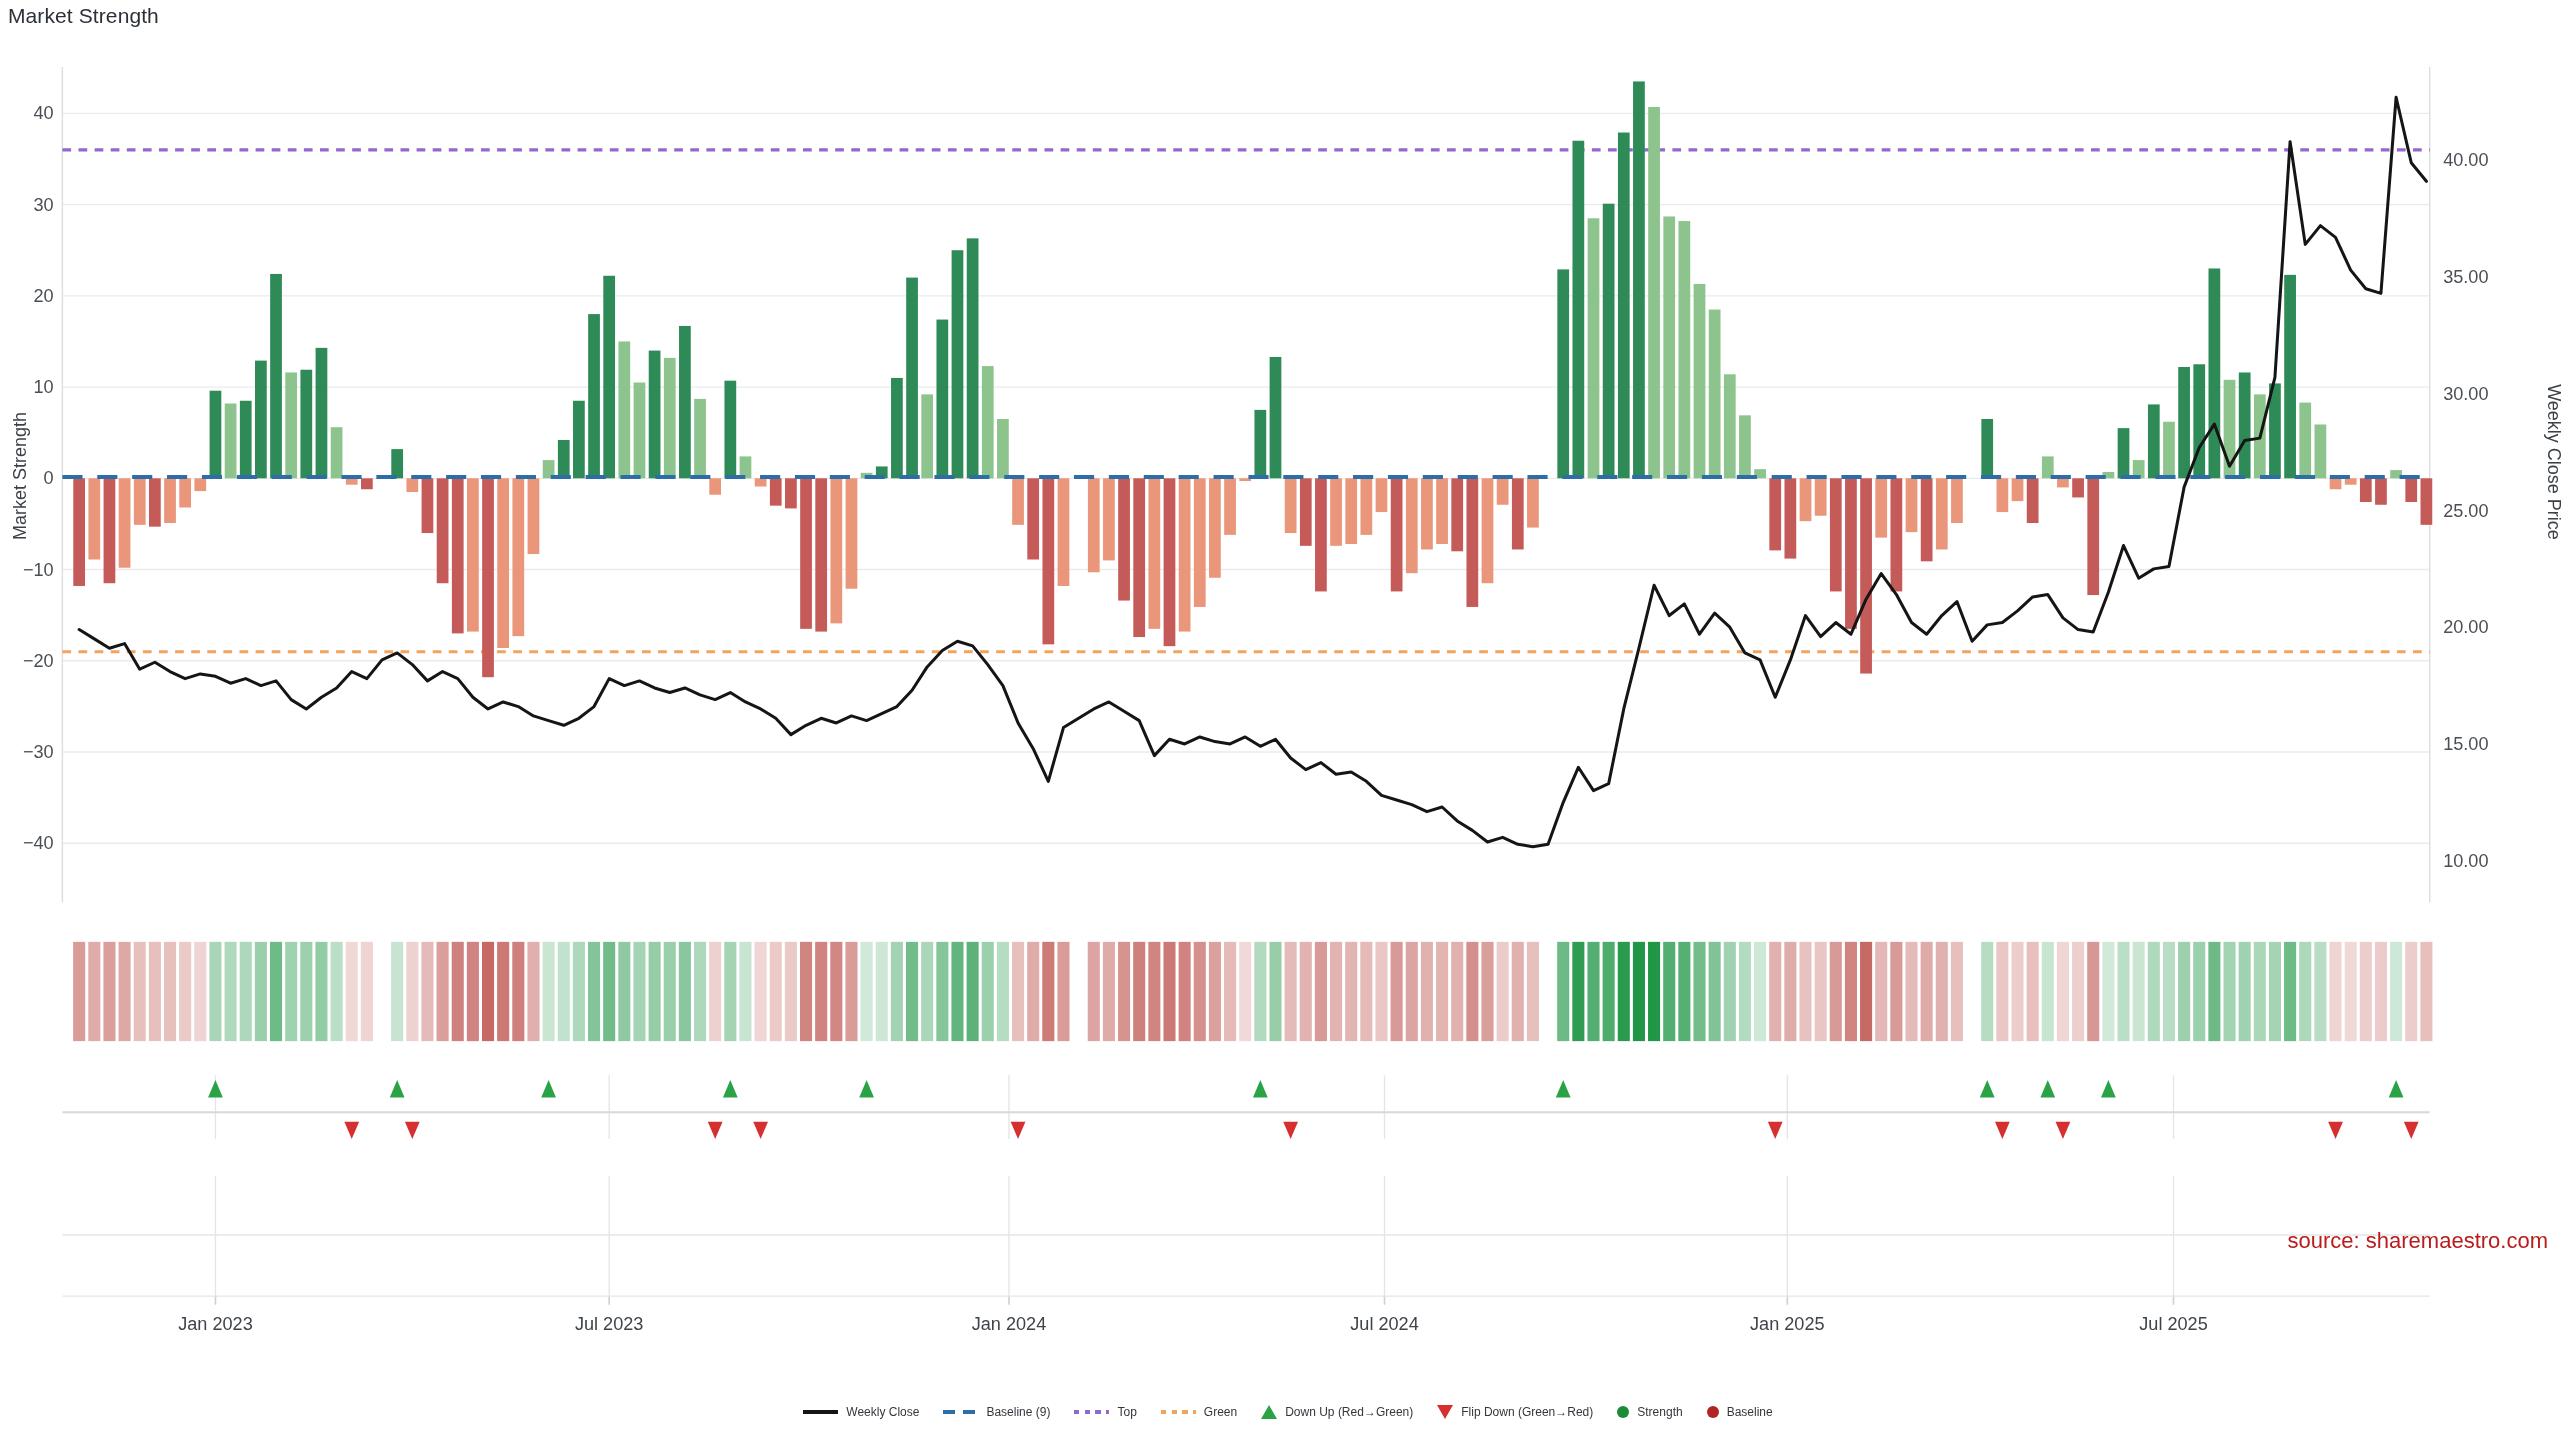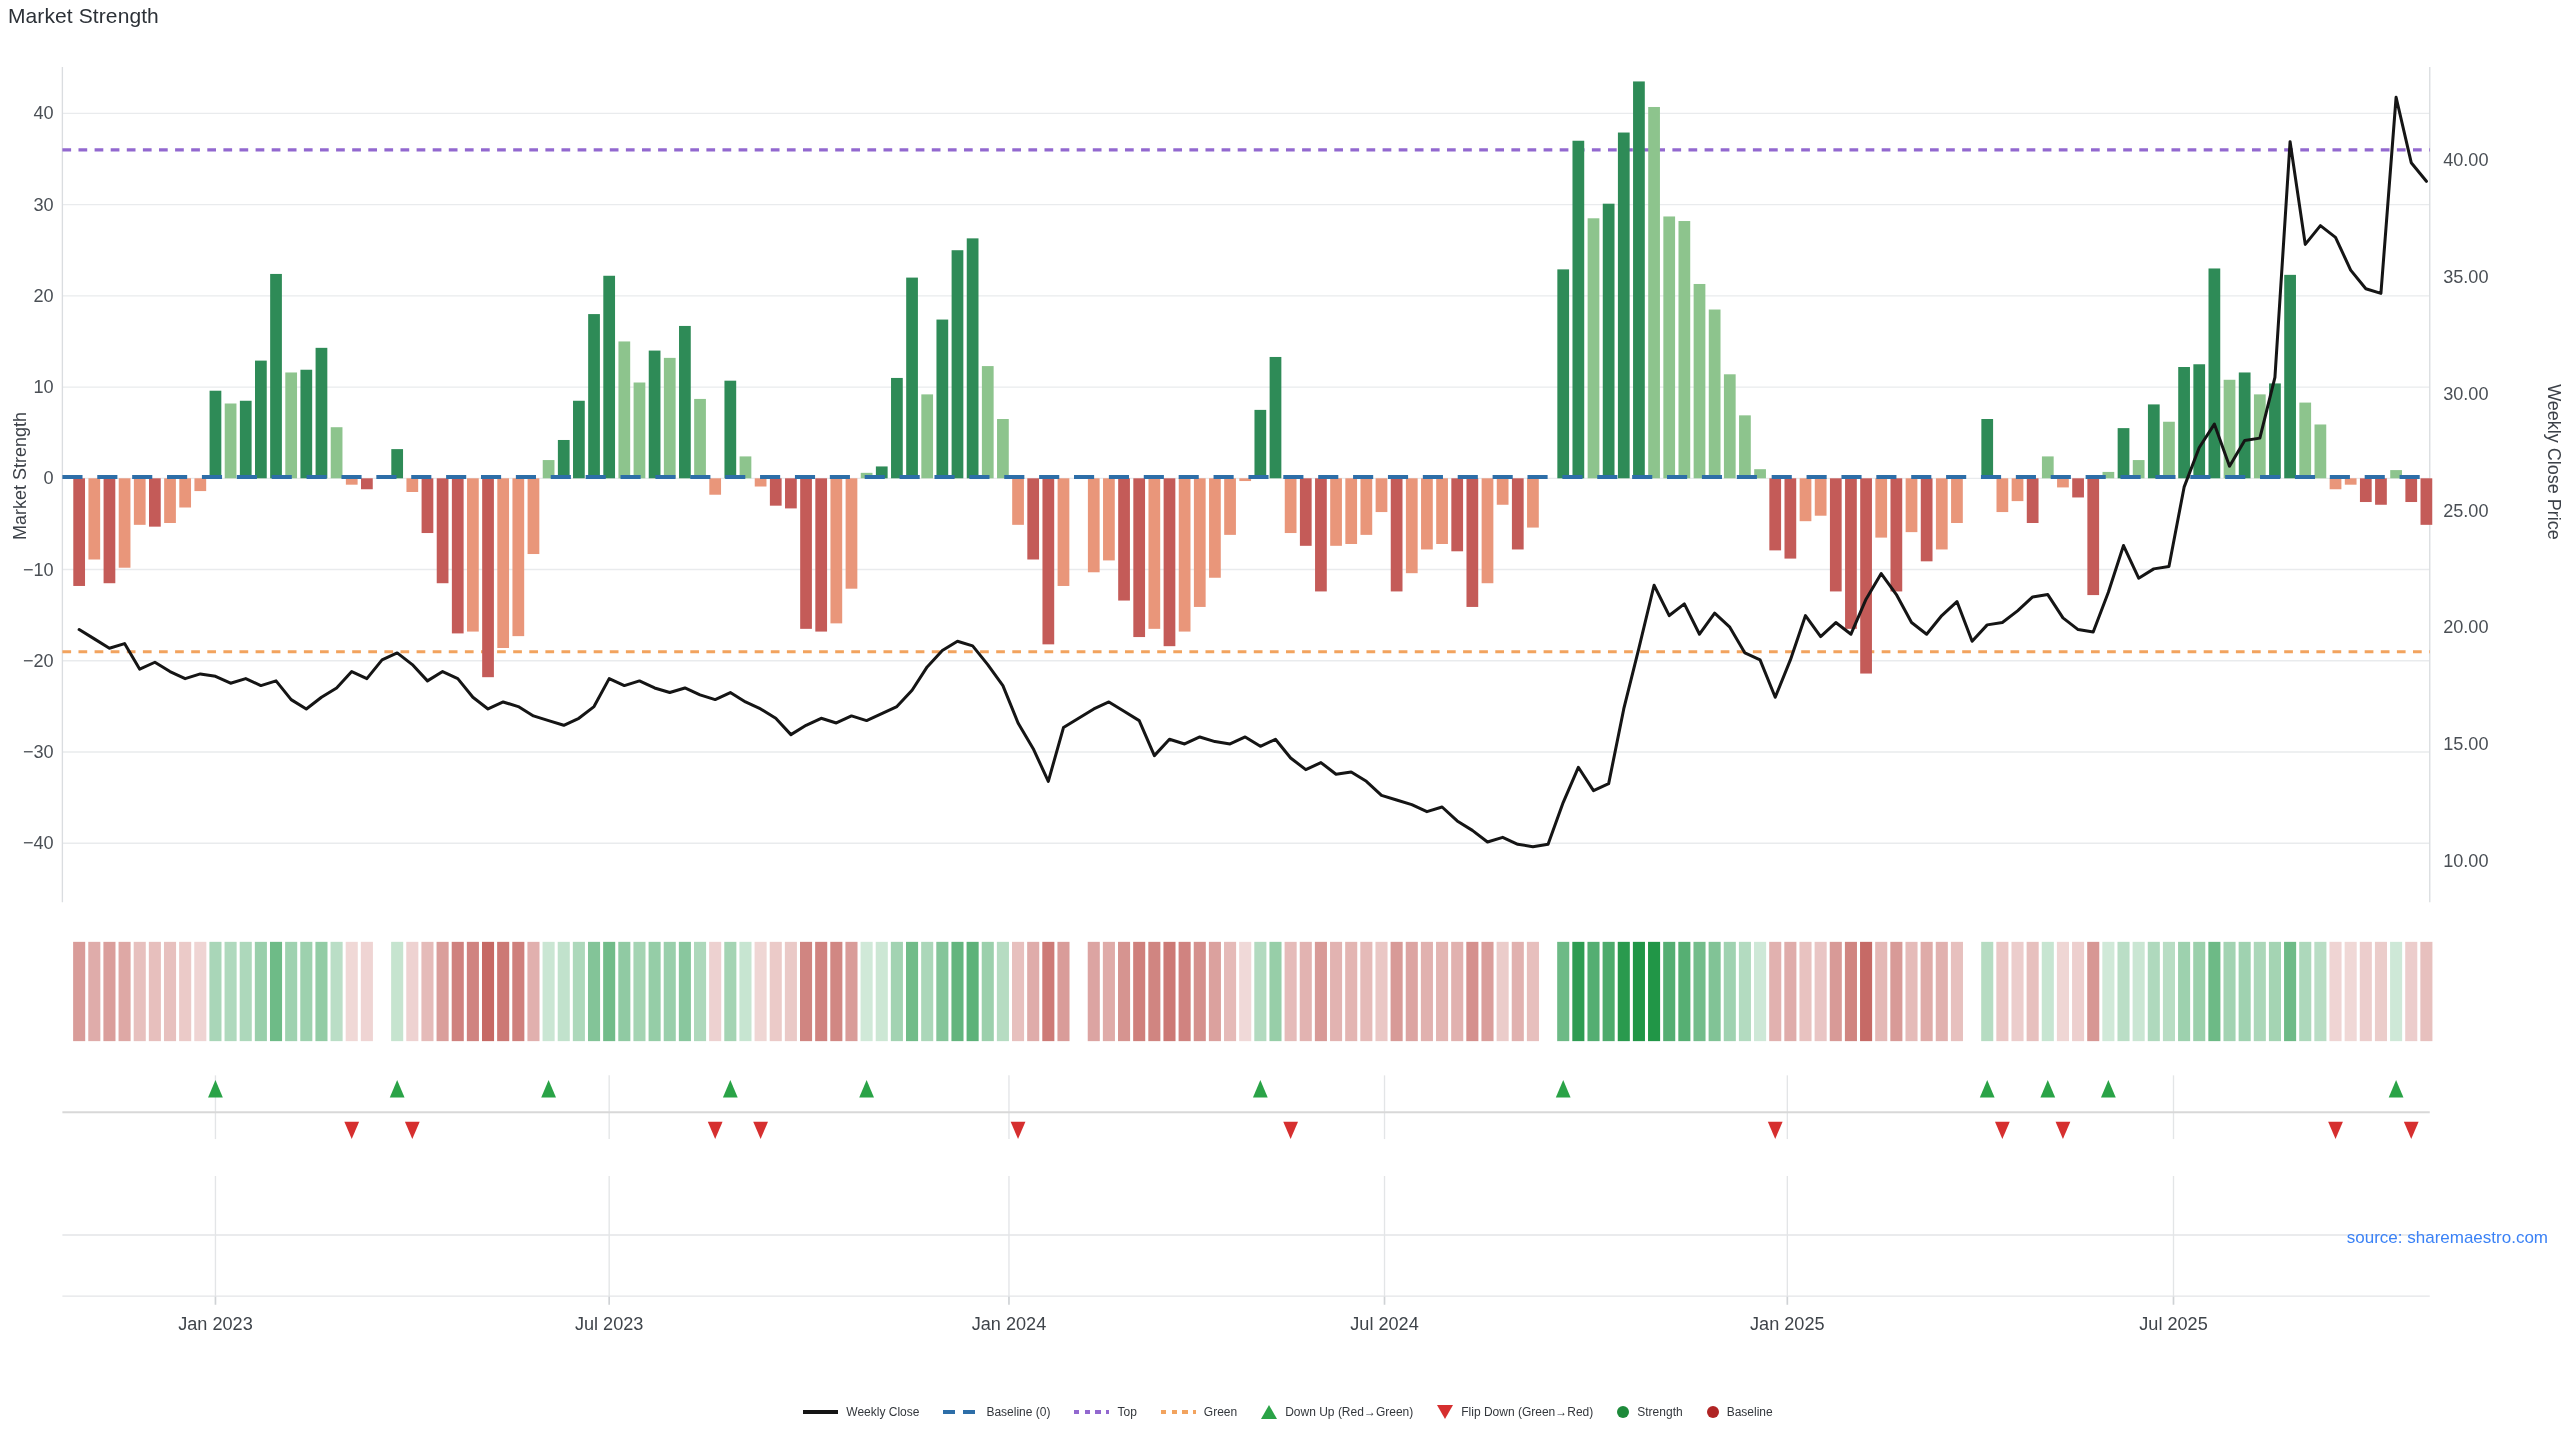--- a/index.html
+++ b/index.html
@@ -3,21 +3,21 @@
 <meta charset="utf-8">
 <style>
   html,body{margin:0;padding:0;background:#ffffff;}
   body{width:2576px;height:1449px;overflow:hidden;font-family:"Liberation Sans",sans-serif;position:relative;}
   #page{position:absolute;inset:0;background:#fff;text-align:right;}
   .page-title{position:absolute;left:8px;top:4px;font-size:21px;color:#2c3137;letter-spacing:0.1px;}
   .y-title-left{position:absolute;left:20px;top:476px;transform:translate(-50%,-50%) rotate(-90deg);
     transform-origin:center;font-size:18px;color:#3c4148;white-space:nowrap;}
   .y-title-right{position:absolute;left:2553px;top:462px;transform:translate(-50%,-50%) rotate(90deg);
     transform-origin:center;font-size:18px;color:#3c4148;white-space:nowrap;}
-  .source-credit{position:absolute;right:28px;top:1228px;font-size:17px;color:#3b82f6;}
+  .source-credit{position:absolute;right:28px;top:1228px;font-size:22px;color:#b91c1c;}
   svg#chart{position:absolute;left:0;top:0;}
   .tick-text{font-family:"Liberation Sans",sans-serif;fill:#4a4f55;font-size:27px;}
   .xtick-text{font-family:"Liberation Sans",sans-serif;fill:#3f444a;font-size:27px;}
   #legend{position:absolute;left:0;top:1405px;width:2576px;display:flex;justify-content:center;
     align-items:center;gap:24px;font-size:12px;color:#33373c;}
   .legend-item{display:flex;align-items:center;gap:8px;cursor:pointer;}
   .sw{display:inline-block;}
   .sw-line{width:35px;height:3.4px;background:#151515;}
   .sw-dash{width:35px;height:3.4px;background:repeating-linear-gradient(90deg,#2d6ea8 0 12px,transparent 12px 20px);}
   .sw-dot-top{width:35px;height:3.4px;background:repeating-linear-gradient(90deg,#9268cf 0 5.4px,transparent 5.4px 10.7px);}
@@ -424,21 +424,21 @@
   <div class="y-title-right">Weekly Close Price</div>
   <div class="source-credit">source: sharemaestro.com</div>
 
   <div id="legend">
       <div class="legend-item">
         <span class="sw sw-line"></span>
         <span>Weekly Close</span>
       </div>
       <div class="legend-item">
         <span class="sw sw-dash"></span>
-        <span>Baseline (0)</span>
+        <span>Baseline (9)</span>
       </div>
       <div class="legend-item">
         <span class="sw sw-dot-top"></span>
         <span>Top</span>
       </div>
       <div class="legend-item">
         <span class="sw sw-dot-bot"></span>
         <span>Green</span>
       </div>
       <div class="legend-item">

